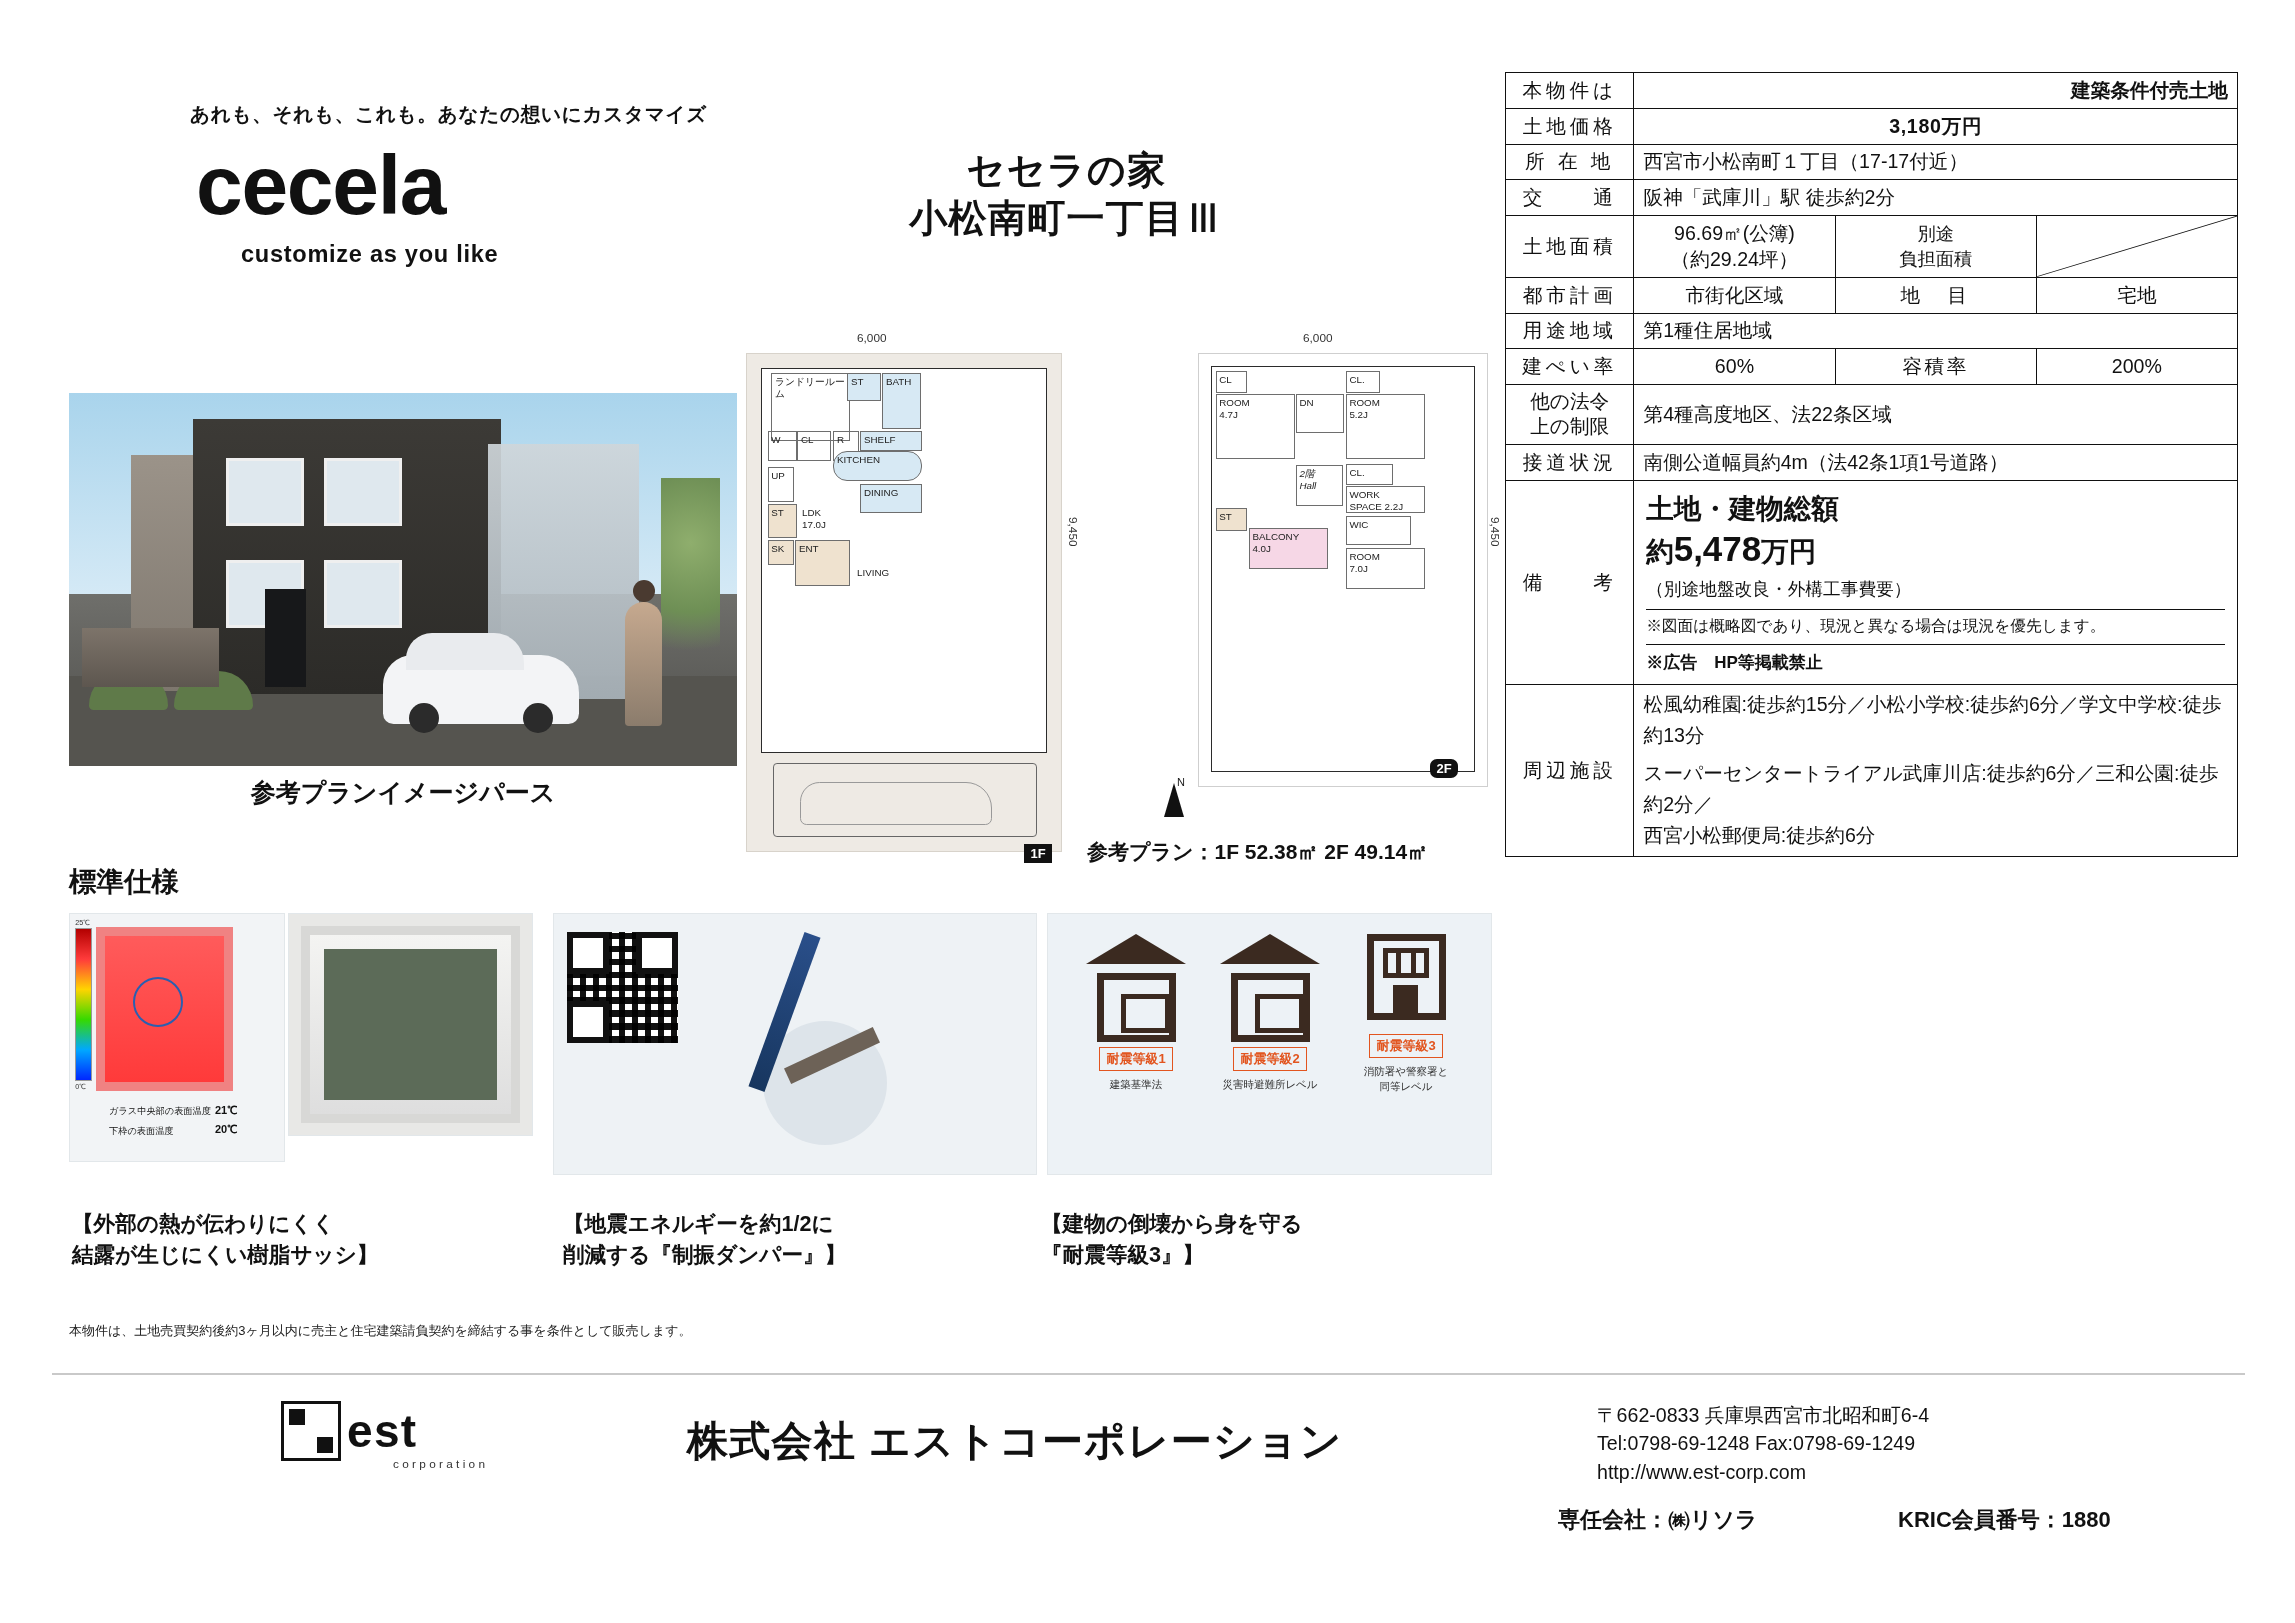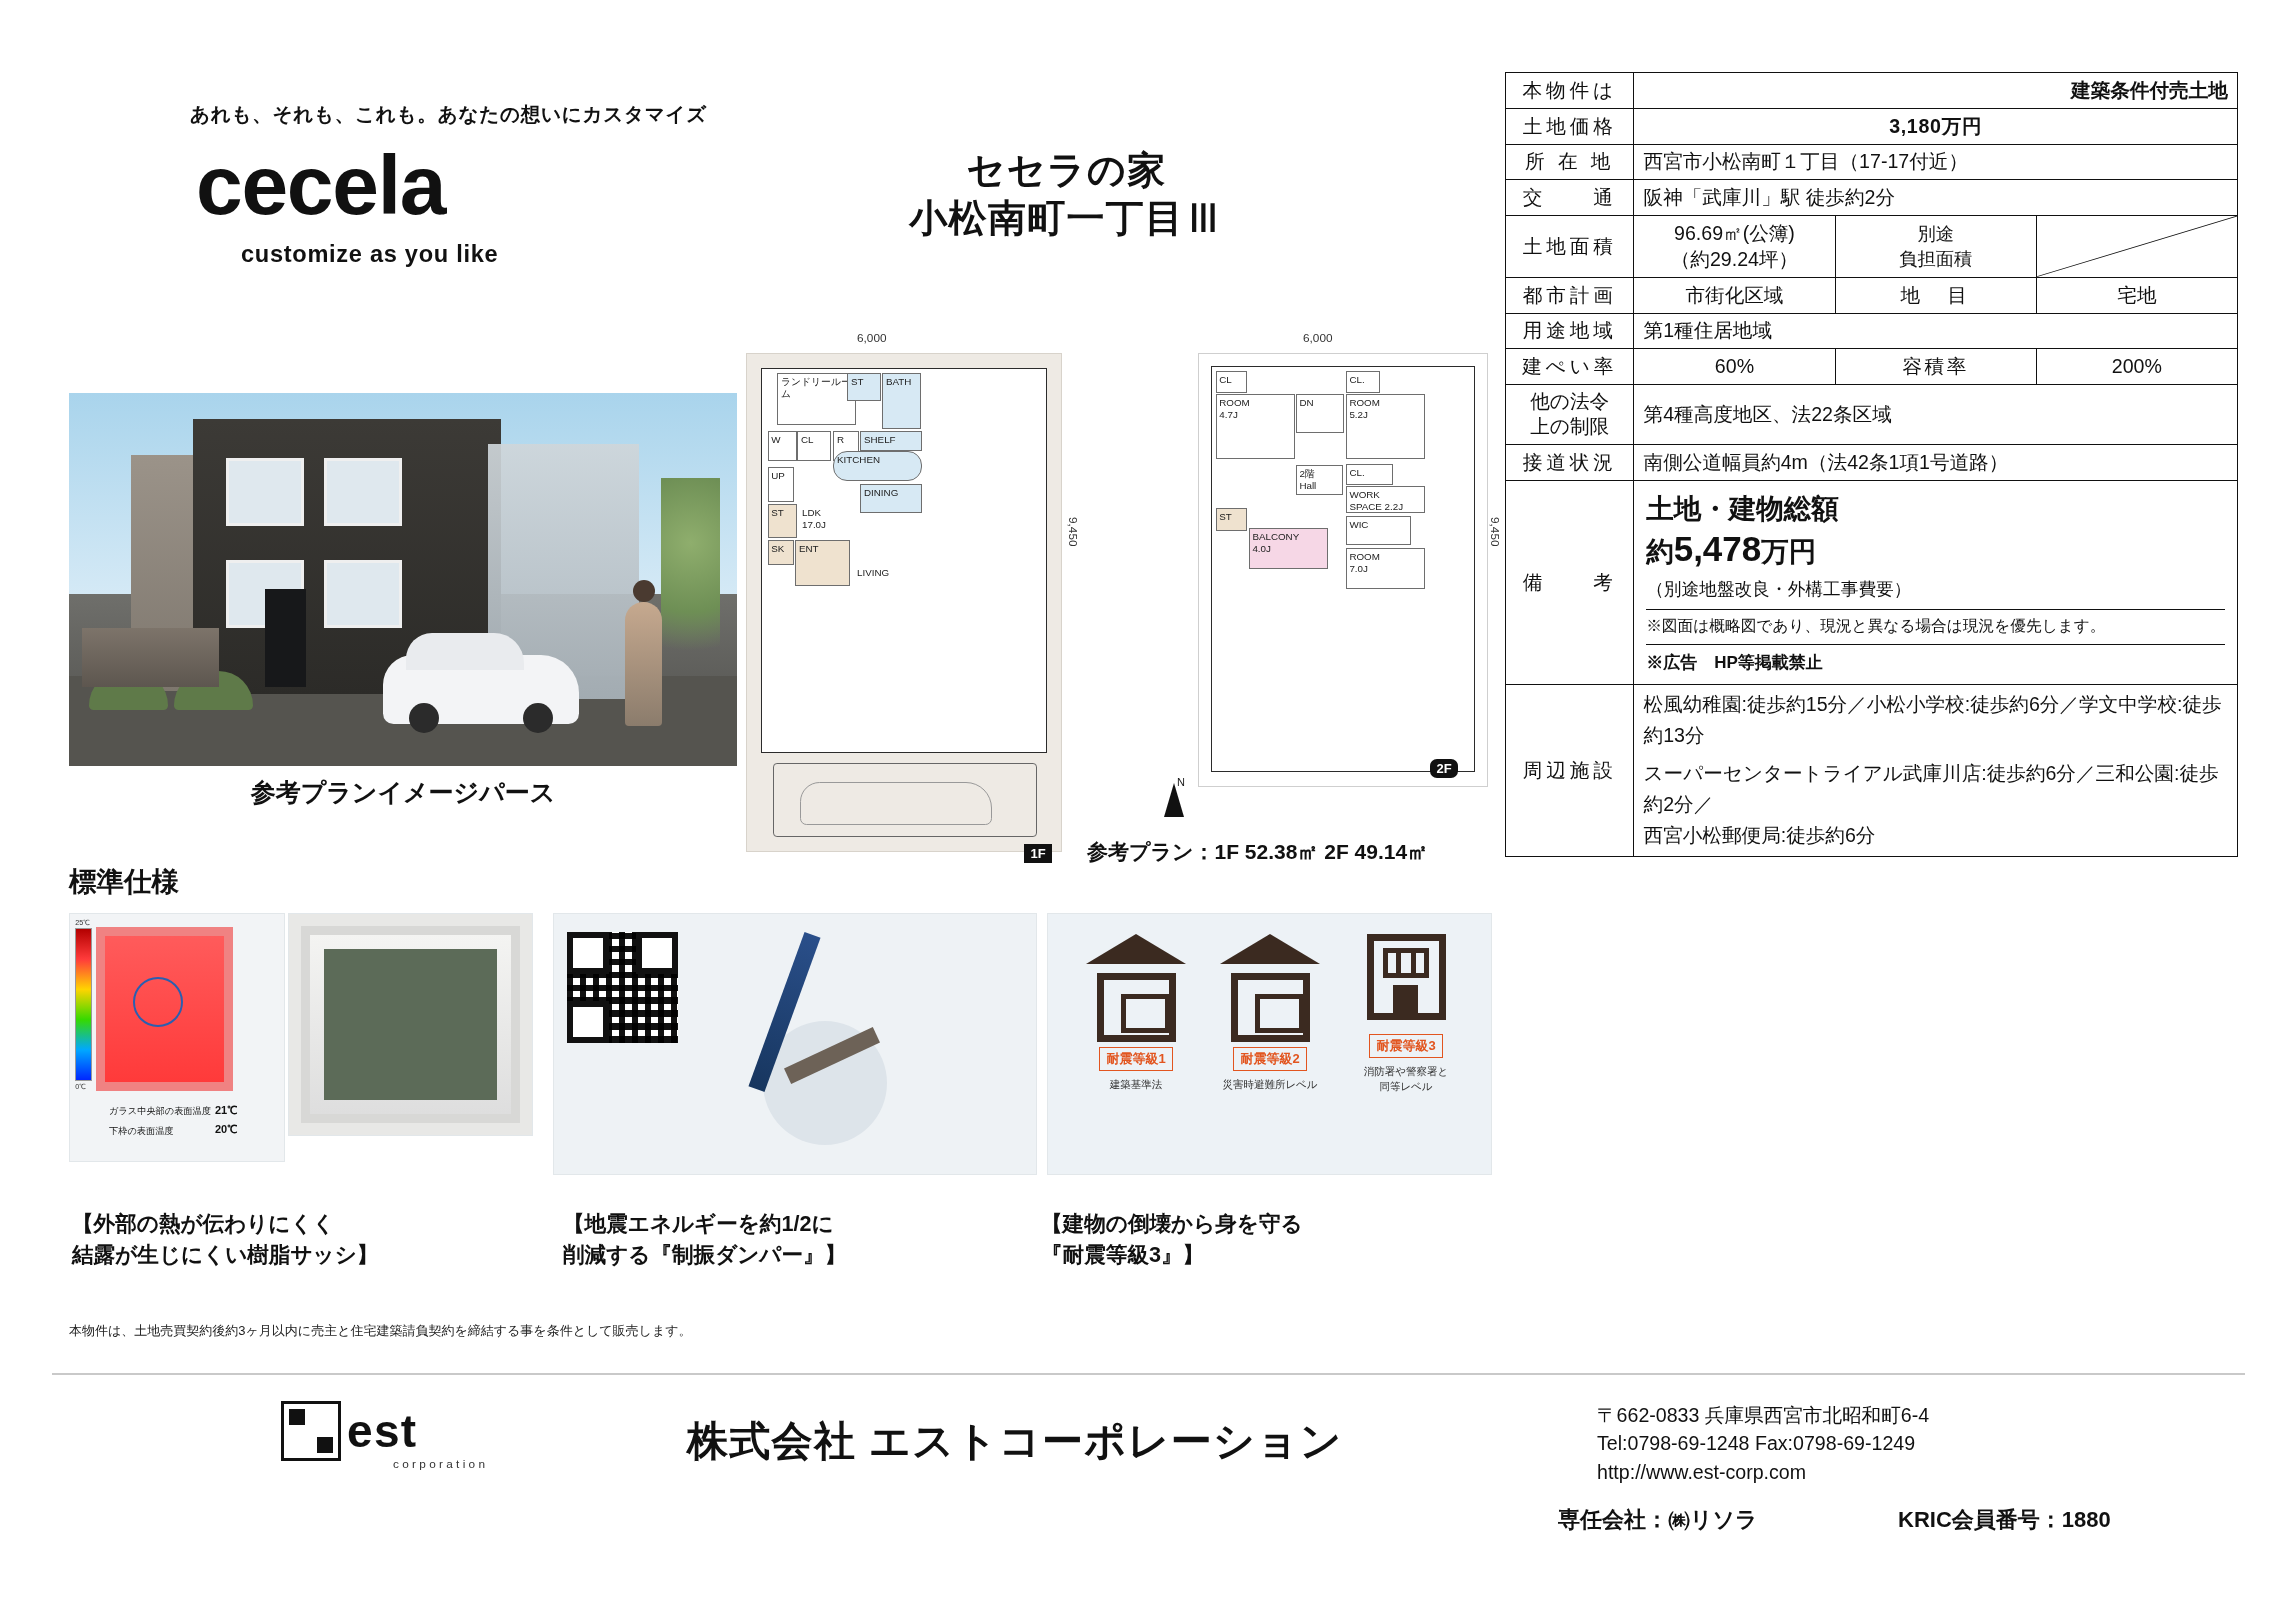--- a/index.html
+++ b/index.html
@@ -419,21 +419,21 @@
       </div>
       <div class="pv-person"></div>
     </div>
     <div class="perspective-caption">参考プランイメージパース</div>
 
     <div class="dim-top" style="left:857px; top:331px;">6,000</div>
     <div class="dim-right" style="left:1080px; top:517px;">9,450</div>
 
     <div class="plan-1f">
       <div class="plan-inner">
-        <div class="room" style="left:15px; top:3.9px; width:79px; height:52px;">ランドリールーム</div>
+        <div class="room" style="left:9px; top:3.9px; width:79px; height:68px;">ランドリールーム</div>
         <div class="room fill-blue" style="left:85px; top:3.9px; width:34px; height:27.5px;">ST</div>
         <div class="room fill-blue" style="left:120px; top:3.9px; width:39px; height:56px;">BATH</div>
         <div class="room" style="left:5.2px; top:62px; width:29px; height:30px;">W</div>
         <div class="room" style="left:35px; top:62px; width:34px; height:30px;">CL</div>
         <div class="room" style="left:71px; top:62px; width:26px; height:30px;">R</div>
         <div class="room fill-blue" style="left:98px; top:62px; width:62px; height:19.6px;">SHELF</div>
         <div class="room fill-blue" style="left:71px; top:82px; width:89px; height:30px;border-radius:14px;">KITCHEN</div>
         <div class="room" style="left:5.2px; top:98px; width:26px; height:35px;">UP</div>
         <div class="room fill-blue" style="left:98px; top:115px; width:62px; height:29px;">DINING</div>
         <div class="room fill-tan" style="left:5.2px; top:135px; width:29px; height:34px;">ST</div>
@@ -452,21 +452,21 @@
     <div class="dim-right" style="left:1502px; top:517px;">9,450</div>
 
     <div class="plan-2f">
       <div class="plan-inner">
         <div class="room" style="left:3.9px; top:3.9px; width:31px; height:22px;">CL</div>
         <div class="room" style="left:134px; top:3.9px; width:34px; height:22px;">CL.</div>
         <div class="room" style="left:3.9px; top:27.5px; width:79px; height:65px;">ROOM<br>4.7J</div>
         <div class="room" style="left:134px; top:27.5px; width:79px; height:65px;">ROOM<br>5.2J</div>
         <div class="room" style="left:84px; top:27.5px; width:48px; height:39px;">DN</div>
         <div class="room" style="left:134px; top:97px; width:47px; height:21px;">CL.</div>
-        <div class="room" style="left:84px; top:98px; width:47px; height:30px;">2階<br>Hall</div>
+        <div class="room" style="left:84px; top:98px; width:47px; height:41px;font-style:italic;">2階<br>Hall</div>
         <div class="room" style="left:134px; top:119px; width:79px; height:27.5px;">WORK<br>SPACE 2.2J</div>
         <div class="room fill-tan" style="left:3.9px; top:141px; width:31px; height:23.6px;">ST</div>
         <div class="room" style="left:134px; top:149px; width:65px; height:29px;">WIC</div>
         <div class="room fill-pink" style="left:37px; top:161px; width:79px; height:41px;">BALCONY<br>4.0J</div>
         <div class="room" style="left:134px; top:181px; width:79px; height:41px;">ROOM<br>7.0J</div>
       </div>
     </div>
     <div class="floor-tag" style="left:1430px; top:759px;border-radius:7px;">2F</div>
 
     <div class="compass">

